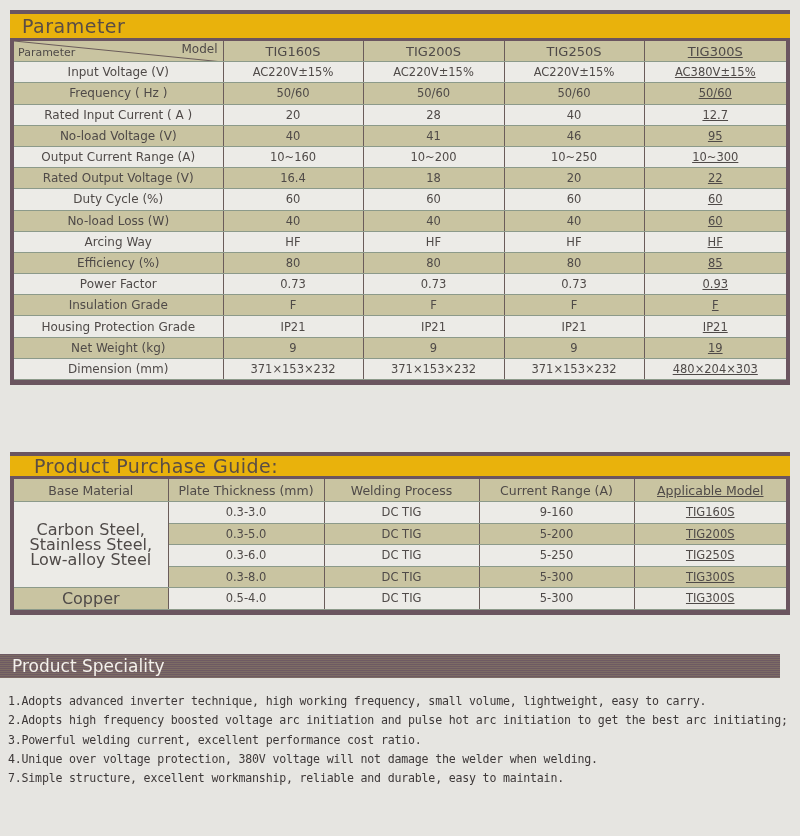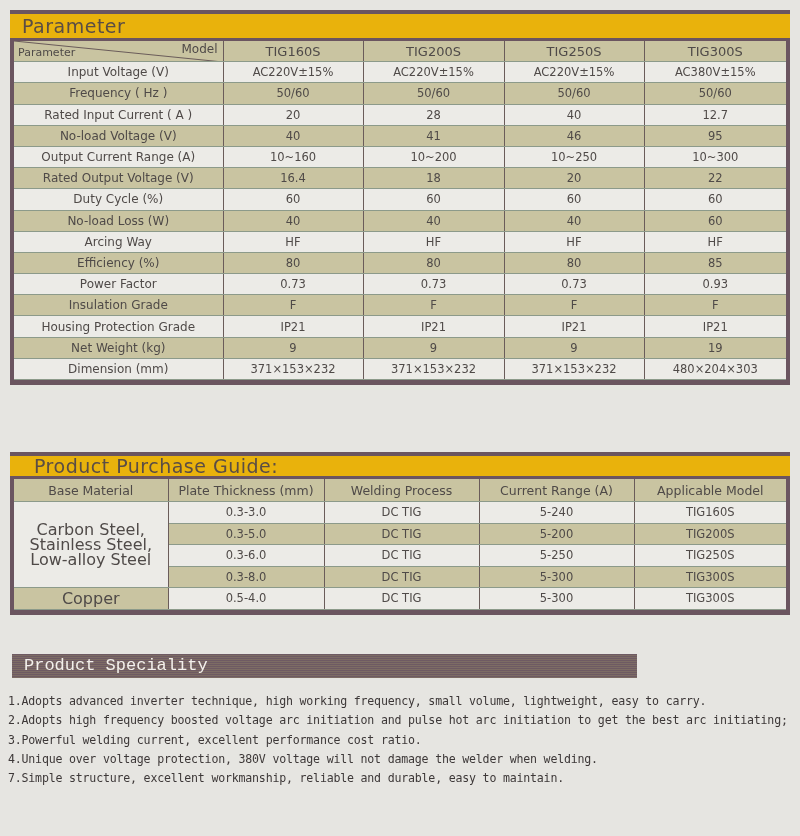--- a/index.html
+++ b/index.html
@@ -32,38 +32,37 @@
     box-sizing:border-box;
   }
   table { border-collapse:collapse; width:100%; table-layout:fixed; }
   td, th {
     font-size:11.5px; font-weight:normal; text-align:center;
     border-right:1px solid #6a5c5a;
     border-bottom:1px solid #8c9a8a;
     padding:0; overflow:hidden; white-space:nowrap;
     color:#4f4a48;
   }
-  td:last-child, th:last-child { border-right:none; }
+  td:last-child, th:last-child { border-right:none;text-decoration:underline; }
   tr.odd td, tr.odd th { background:#c9c4a1; }
   tr.even td, tr.even th { background:#ecebe7; }
   .param-table td, .param-table th { height:20.2px; }
   .param-table th { background:#c9c4a1; font-size:13px; }
   .param-table td.label { font-size:12px; }
   .hdr-cell { position:relative; }
   .hdr-cell .p { position:absolute; left:4px; bottom:2px; font-size:11px; }
   .hdr-cell .m { position:absolute; right:5px; top:1px; font-size:12px; }
   .hdr-cell svg { position:absolute; left:0; top:0; }
   .guide-table th { background:#c9c4a1; font-size:12.5px; height:22px; }
   .guide-table td { height:20.5px; }
   .guide-table td.merged { background:#ecebe7; white-space:normal; line-height:15px; font-size:16px; }
   .guide-table td.copper { background:#c9c4a1; font-size:16px; }
   .spec-bar {
-    position:absolute; left:12px; top:654px; width:625px; height:24px;
+    position:absolute; left:0; top:654px; width:780px; height:24px;
     background:repeating-linear-gradient(180deg,#6e5a63 0px,#6e5a63 1px,#7d6c64 1px,#7d6c64 2px);
-    font-family:Liberation Mono, monospace;
   }
   .spec-bar .title {
     color:#f4f1ec; font-size:17px; padding-left:12px; line-height:24px;
   }
   .spec-list {
     position:absolute; left:8px; top:692px; width:790px;
     font-family:"DejaVu Sans Mono", monospace;
     font-size:11.6px; color:#3d3838;
     margin:0; padding:0; list-style:none;
   }
@@ -228,21 +227,21 @@
         <th>Welding Process</th>
         <th>Current Range (A)</th>
         <th>Applicable Model</th>
       </tr>
     </thead>
     <tbody>
       <tr class="even">
         <td class="merged" rowspan="4"><span id="steel-label">Carbon Steel,<br>Stainless Steel,<br>Low-alloy Steel</span></td>
         <td>0.3-3.0</td>
         <td>DC TIG</td>
-        <td>5-240</td>
+        <td>9-160</td>
         <td>TIG160S</td>
       </tr>
       <tr class="odd">
         <td>0.3-5.0</td>
         <td>DC TIG</td>
         <td>5-200</td>
         <td>TIG200S</td>
       </tr>
       <tr class="even">
         <td>0.3-6.0</td>

